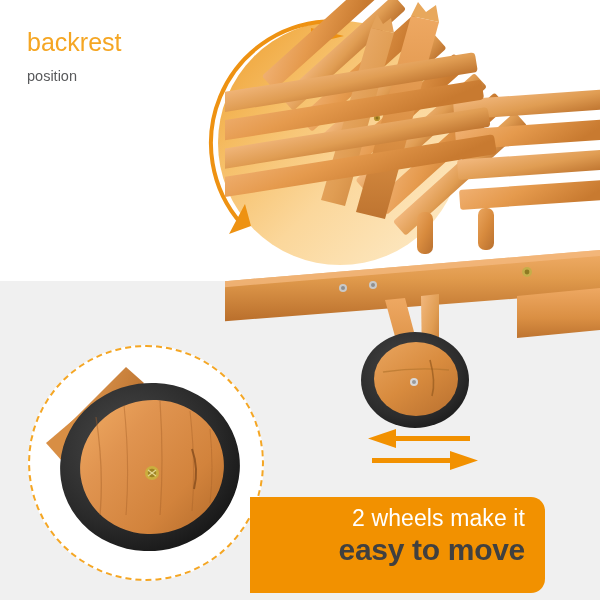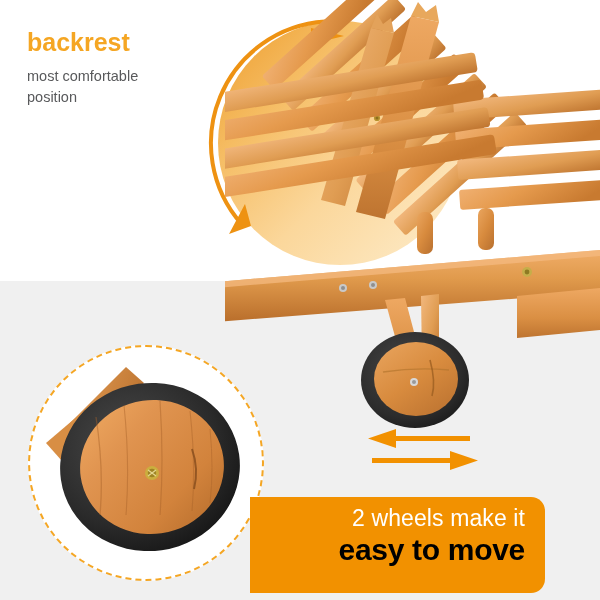--- a/index.html
+++ b/index.html
@@ -41,21 +41,21 @@
     font-size: 31px;
     font-weight: bold;
     color: #f29100;
     letter-spacing: -0.6px;
     line-height: 1.05;
     margin: 0;
     white-space: nowrap;
   }
   .subhead {
     font-size: 25px;
-    font-weight: bold;
+    font-weight: normal;
     color: #f5a623;
     line-height: 1.15;
     margin: 4px 0 0 0;
   }
   .body-copy {
     font-size: 14.5px;
     color: #58595b;
     line-height: 1.45;
     margin: 9px 0 0 0;
   }
@@ -122,21 +122,21 @@
     font-size: 23px;
     font-weight: normal;
     color: #ffffff;
     line-height: 1.12;
     letter-spacing: 0.1px;
     margin: 0;
   }
   .banner-line2 {
     font-size: 30px;
     font-weight: bold;
-    color: #000000;
+    color: #404040;
     line-height: 1.1;
     letter-spacing: -0.3px;
     margin: 1px 0 0 0;
   }
 </style>
 </head>
 <body>
 
 <div id="stage">
 
@@ -280,21 +280,20 @@
         <path d="M 205 360 q 6 22 2 36" stroke="#9C5F22" stroke-width="1.6" fill="none" opacity="0.8"></path>
         <circle cx="189" cy="382" r="4" fill="#D8D8D8"></circle>
         <circle cx="189" cy="382" r="2" fill="#9A9A9A"></circle>
       </g>
     </svg>
   </div>
 
   <div class="headline-block">
     <div class="subhead">backrest</div>
     <div class="body-copy">
-      <div>most comfortable</div>
       <div>position</div>
     </div>
   </div>
 
   <div class="wheel-callout">
     <div class="wheel-dashed"></div>
     <div class="wheel-photo">
       <svg width="212" height="212" viewBox="0 0 212 212">
         <defs>
           <radialGradient id="tireG2" cx="0.4" cy="0.35" r="0.75">

